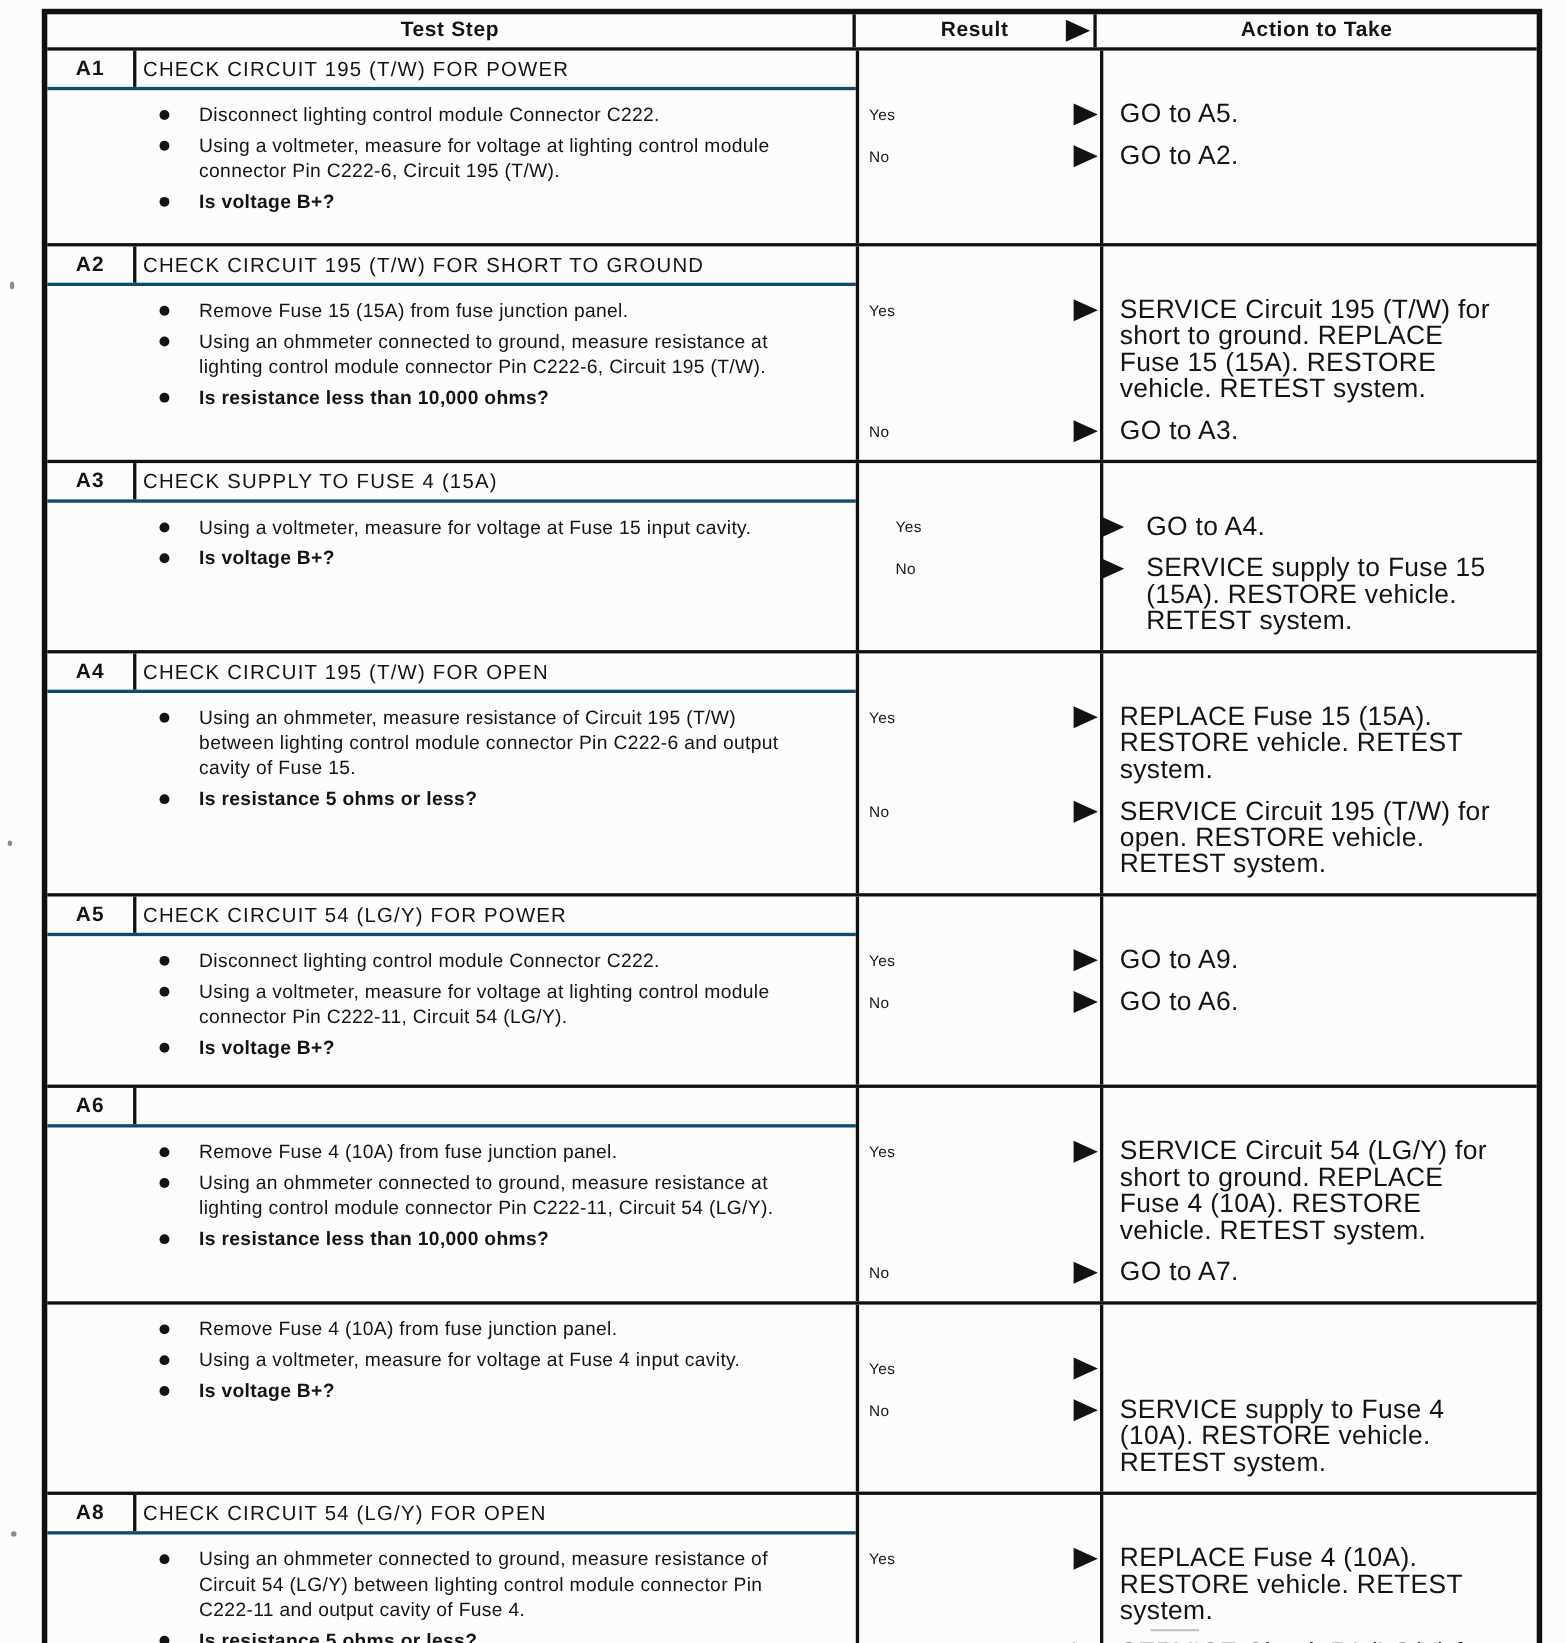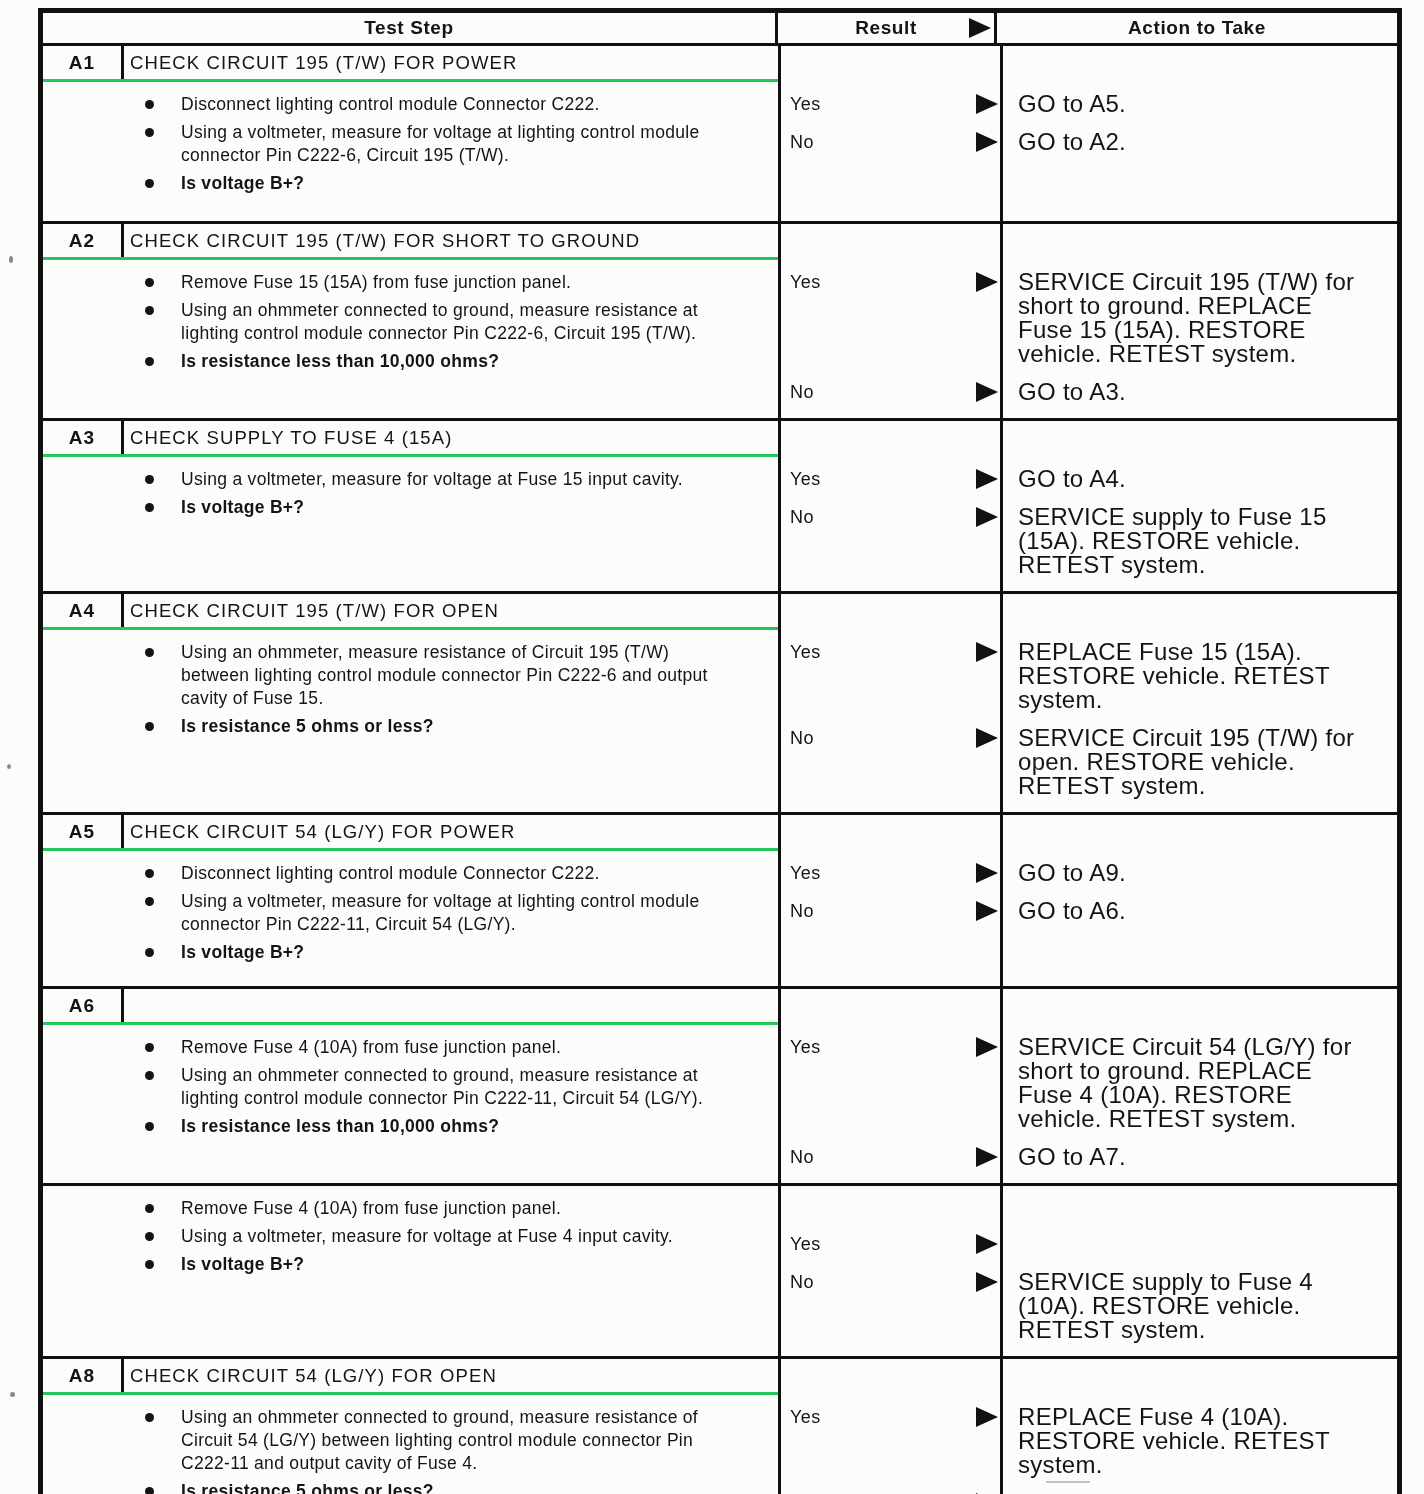--- a/index.html
+++ b/index.html
@@ -54,33 +54,33 @@
     position: absolute;
     top: 0; bottom: 0;
     width: 3px;
     background: #101010;
   }
   .step::before { left: 735px; }
   .step::after  { left: 957px; }
 
   #steps .step:nth-of-type(1) { min-height: 175px; }
   #steps .step:nth-of-type(2) { min-height: 179px; }
-  #steps .step:nth-of-type(3) { min-height: 154px; }
+  #steps .step:nth-of-type(3) { min-height: 154px; gap: 24px; }
   #steps .step:nth-of-type(4) { min-height: 202px; }
   #steps .step:nth-of-type(5) { min-height: 171px; }
   #steps .step:nth-of-type(6) { min-height: 183px; }
   #steps .step:nth-of-type(7) { min-height: 159px; }
   #steps .step:nth-of-type(8) { min-height: 182px; }
 
   .col-test { width: 735px; box-sizing: border-box; }
 
   .step-head {
     display: flex;
     height: 33px;
-    border-bottom: 3px solid #22c55e;
+    border-bottom: 3px solid #0c4a6e;
     align-items: stretch;
   }
   .step-id {
     width: 78px;
     border-right: 3px solid #101010;
     display: flex;
     align-items: center;
     justify-content: center;
     font-weight: bold;
     font-size: 19px;
@@ -130,21 +130,21 @@
     margin-bottom: 14px;
   }
   .result {
     width: 225px;
     box-sizing: border-box;
     position: relative;
     padding-left: 12px;
     flex: none;
   }
   .r-label {
-    font-size: 18px;
+    font-size: 14px;
     line-height: 24px;
     letter-spacing: 0.4px;
     text-align: right;
   }
   .result .arrow { position: absolute; right: 5px; top: 2px; }
 
   .arrow {
     display: inline-block;
     width: 0; height: 0;
     border-top: 10px solid transparent;

